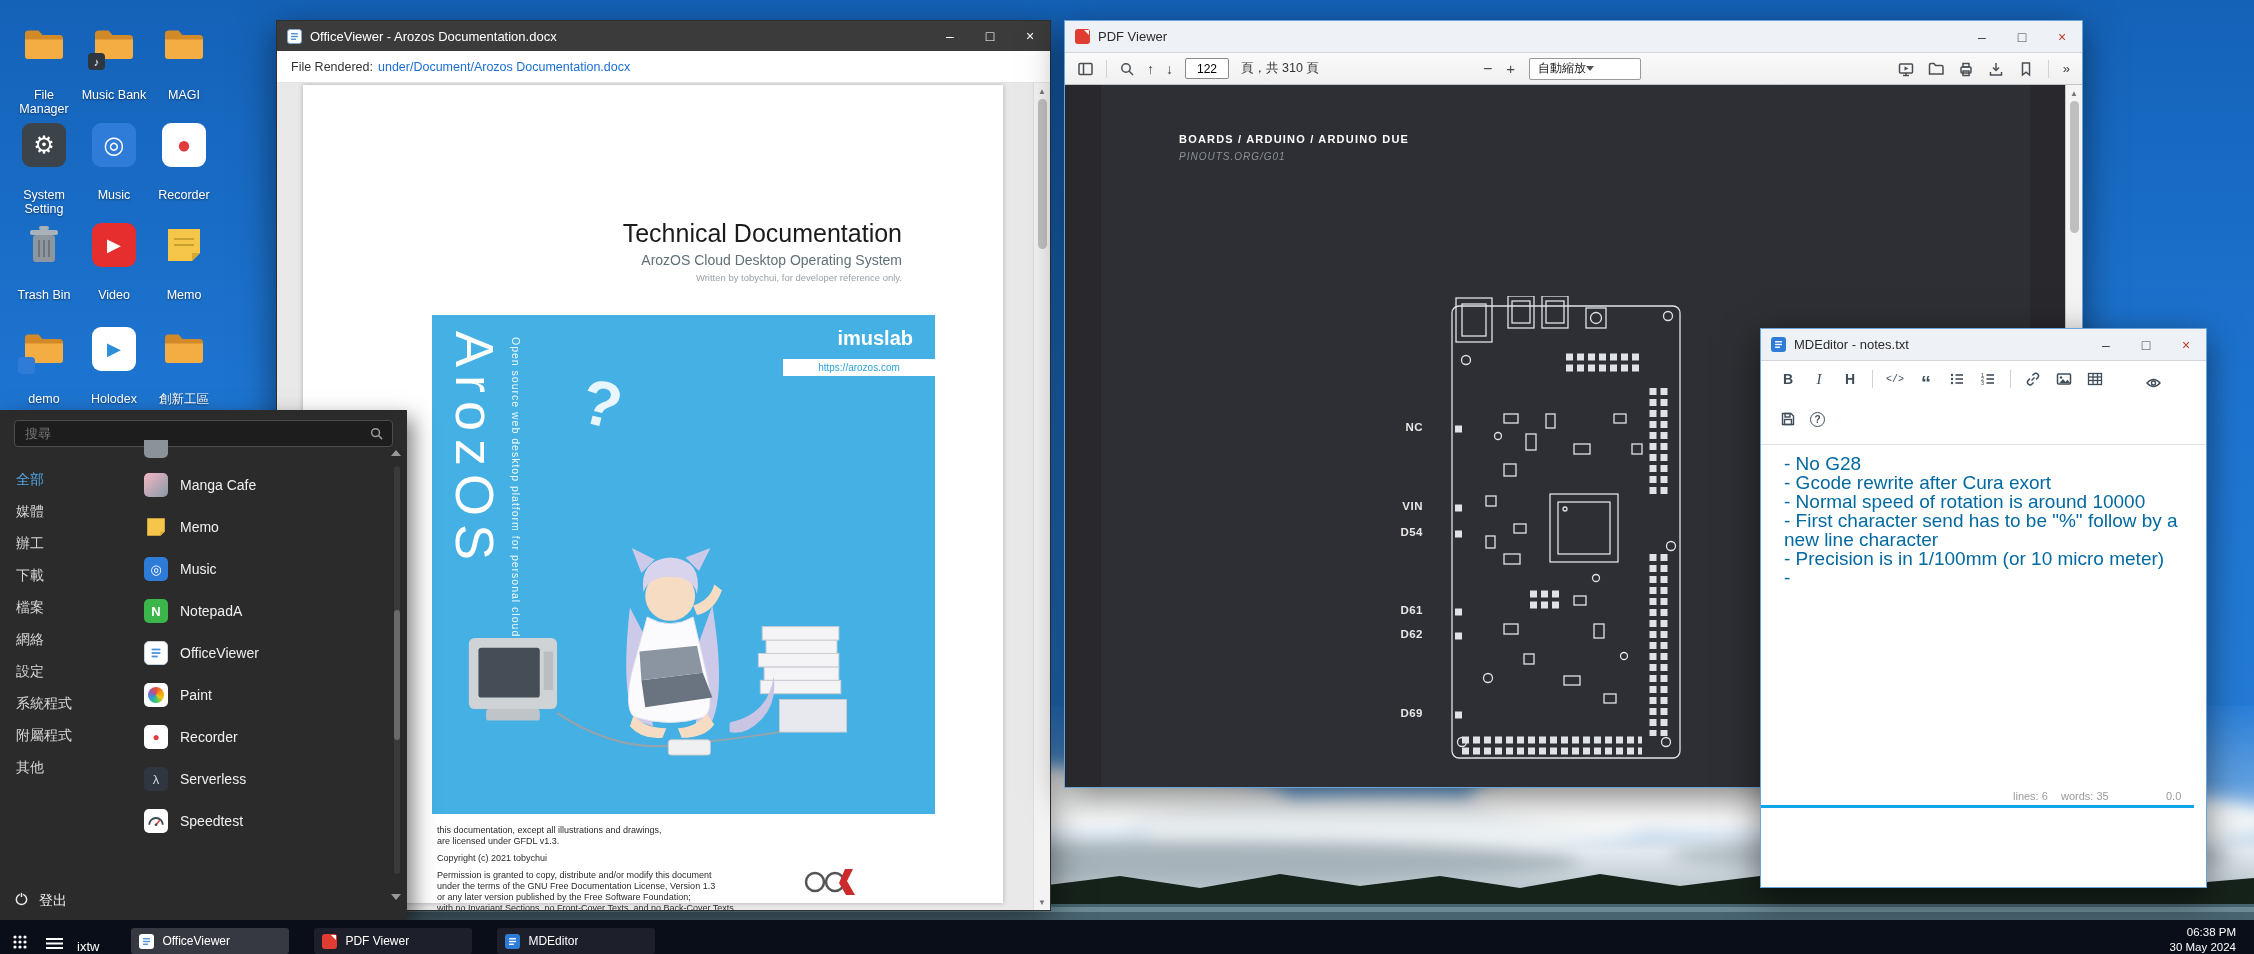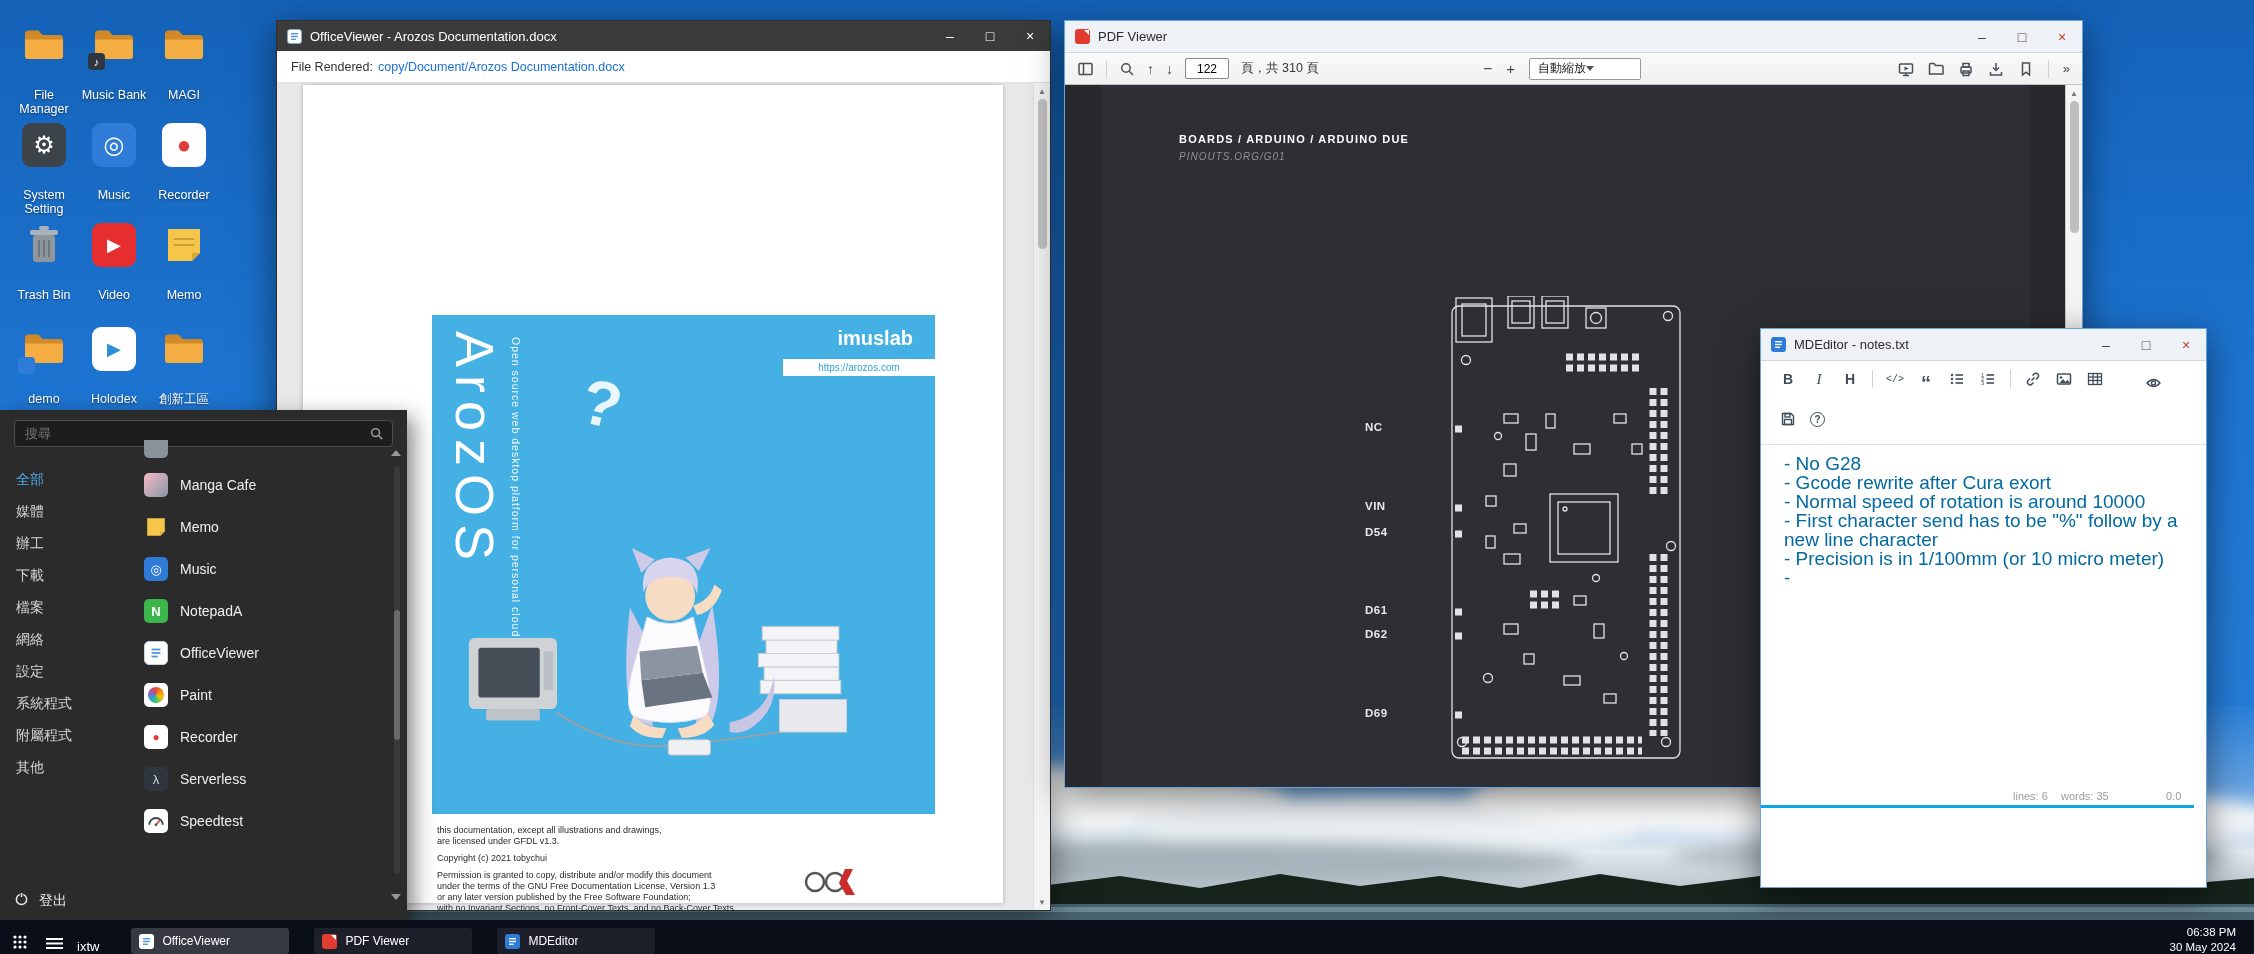--- a/index.html
+++ b/index.html
@@ -41,21 +41,21 @@
 .sm-input{width:100%;height:27px;background:#1d1d1d;border:1px solid #4d4d4d;border-radius:4px;color:#ddd;font-size:13px;padding:0 30px 0 10px;outline:none;font-family:inherit}
 .sm-cat{height:32px;display:flex;align-items:center;padding-left:16px;font-size:14px;color:#d6d6d6;cursor:pointer}
 .sm-cat.active{color:#53a7e8}
 .sm-row{height:42px;display:flex;align-items:center;gap:12px;padding-left:14px;cursor:pointer}
 .sm-row span.lbl{font-size:14px;color:#f0f0f0;white-space:nowrap}
 
 .pdf-toolbar{position:absolute;top:32px;left:0;right:0;height:32px;background:linear-gradient(#fafafa,#f0f0f0);border-bottom:1px solid #bfc4c8;display:flex;align-items:center}
 .pti{display:flex;align-items:center;justify-content:center;cursor:pointer}
 .vsep{width:1px;height:18px;background:#cfd3d7}
 .pdf-content{position:absolute;top:64px;left:0;right:0;bottom:0;background:#28282d;overflow:hidden}
-.pin-label{position:absolute;width:58px;font-size:11.5px;font-weight:bold;color:#e8e8e8;letter-spacing:.5px}
+.pin-label{position:absolute;width:58px;text-align:right;font-size:11.5px;font-weight:bold;color:#e8e8e8;letter-spacing:.5px}
 
 .mde-ico{display:flex;align-items:center;justify-content:center;width:18px;height:20px;color:#3f4d59;cursor:pointer;font-size:14px}
 .mde-text{position:absolute;top:116px;left:7px;right:0;height:341px;padding:9px 16px;font-size:19px;line-height:19px;white-space:pre-wrap;color:#0369a1;overflow:hidden}
 
 #taskbar{position:absolute;left:0;bottom:0;width:2254px;height:34px;background:#0a0e19;z-index:10;display:flex;align-items:flex-end;padding:0 12px}
 .tbitem{height:26px;width:158px;margin-right:25px;background:rgba(255,255,255,.08);border-radius:3px;display:flex;align-items:center;gap:8px;padding-left:8px;cursor:pointer}
 .tbitem.active{background:rgba(255,255,255,.18)}
 .tblabel{font-size:12px;color:#fff;white-space:nowrap;overflow:hidden}
 .caret{width:0;height:0;border-left:4px solid transparent;border-right:4px solid transparent;border-top:5px solid #555}
 .tri-up{width:0;height:0;border-left:5px solid transparent;border-right:5px solid transparent;border-bottom:6px solid #999}
@@ -218,24 +218,29 @@
         </span>
       <span class="tb-title">OfficeViewer - Arozos Documentation.docx</span>
       <span class="winbtns">
         <span class="winbtn">–</span>
         <span class="winbtn">□</span>
         <span class="winbtn">×</span>
       </span>
     </div>
     <div class="ov-filebar">
       <span style="color:#333">File Rendered:</span>
-      <a class="ov-link">copy/Document/Arozos Documentation.docx</a>
+      <a class="ov-link">under/Document/Arozos Documentation.docx</a>
     </div>
     <div class="ov-content">
       <div class="ov-page">
+        <div class="abs" style="top:134px;right:101px;text-align:right">
+          <div style="font-size:25px;font-weight:300;color:#1b1b1b">Technical Documentation</div>
+          <div style="font-size:14px;color:#5f7078;margin-top:4px">ArozOS Cloud Desktop Operating System</div>
+          <div style="font-size:9.5px;color:#98a2a8;margin-top:4px">Written by tobychui, for developer reference only.</div>
+        </div>
 
         <div class="poster">
           <div class="vtext" style="position:absolute;left:12px;top:16px;height:340px;font-size:54px;font-weight:300;color:#fff;letter-spacing:8px">ArozOS</div>
           <div class="vtext" style="position:absolute;left:78px;top:22px;height:430px;font-size:10.5px;letter-spacing:1px;color:rgba(255,255,255,.92)">Open source web desktop platform for personal cloud deployment</div>
           <div style="position:absolute;right:22px;top:12px;font-size:20px;font-weight:bold;color:#fff">imuslab</div>
           <div style="position:absolute;right:0;top:44px;width:152px;height:17px;background:#fff;color:#2da3dc;font-size:10px;display:flex;align-items:center;justify-content:center">https://arozos.com</div>
           <div style="position:absolute;left:150px;top:52px;font-size:64px;font-weight:bold;color:#eaf6fd;transform:rotate(14deg)">?</div>
           <svg viewBox="0 0 484 310" style="position:absolute;left:10px;bottom:24px;width:464px;height:298px">
             <rect x="28" y="152" width="92" height="74" rx="6" fill="#cfd3d6"></rect>
             <rect x="38" y="162" width="64" height="52" rx="3" fill="#454d57"></rect>

